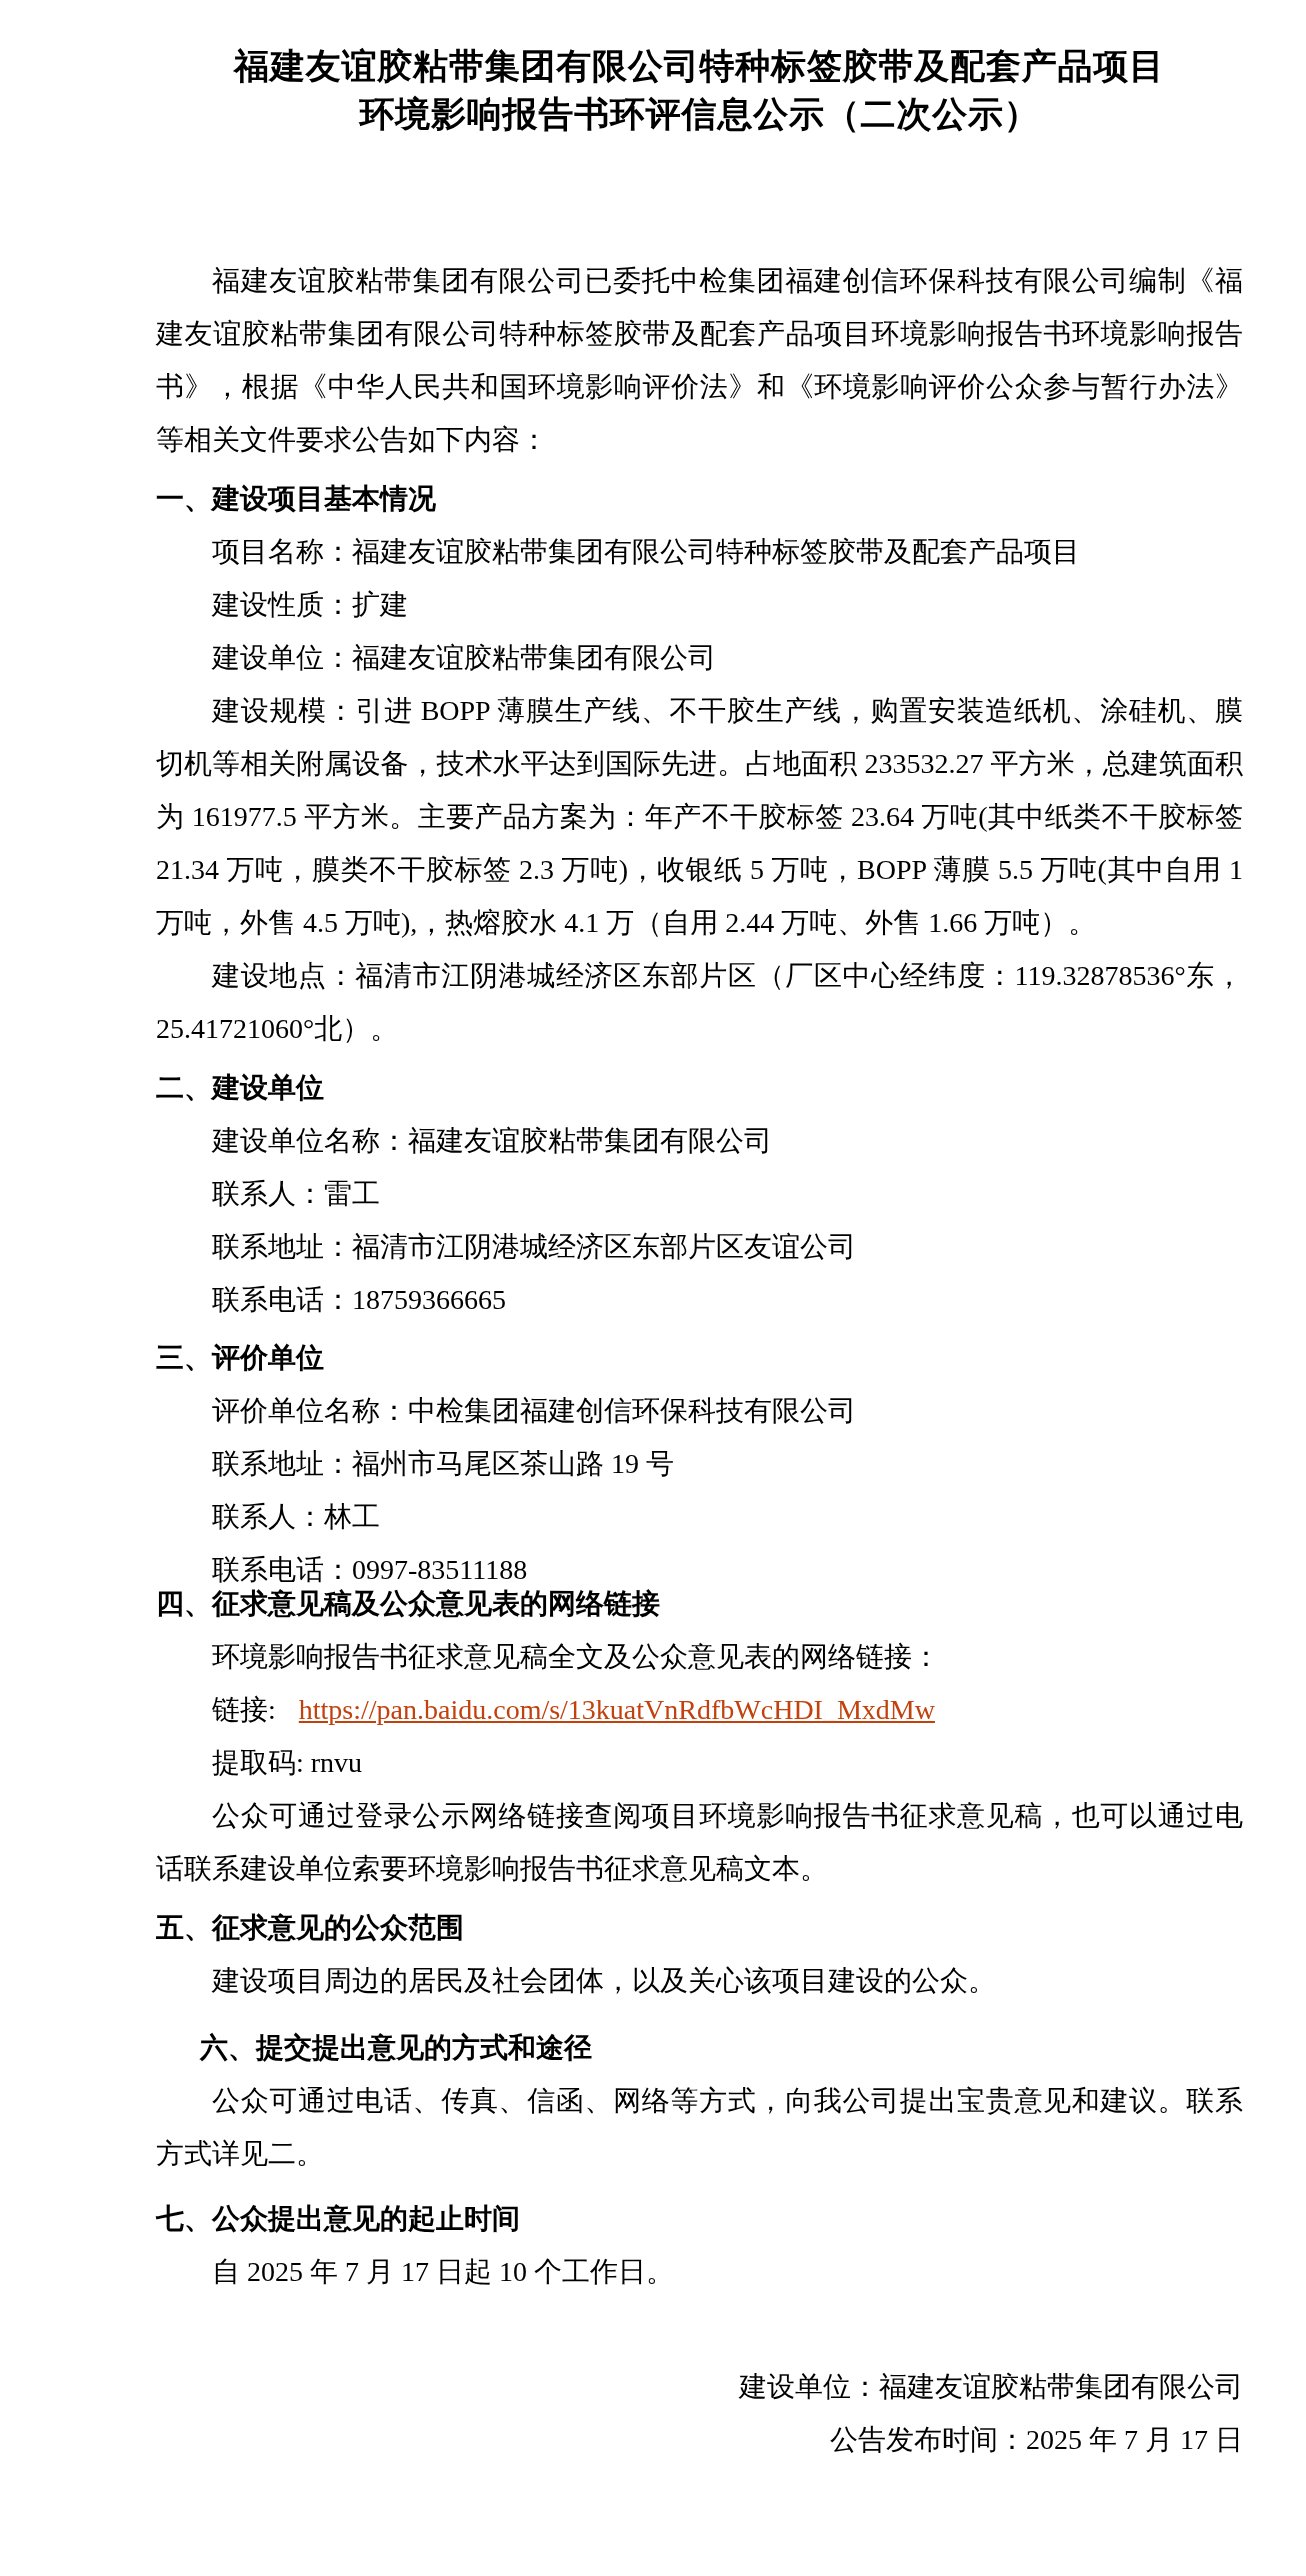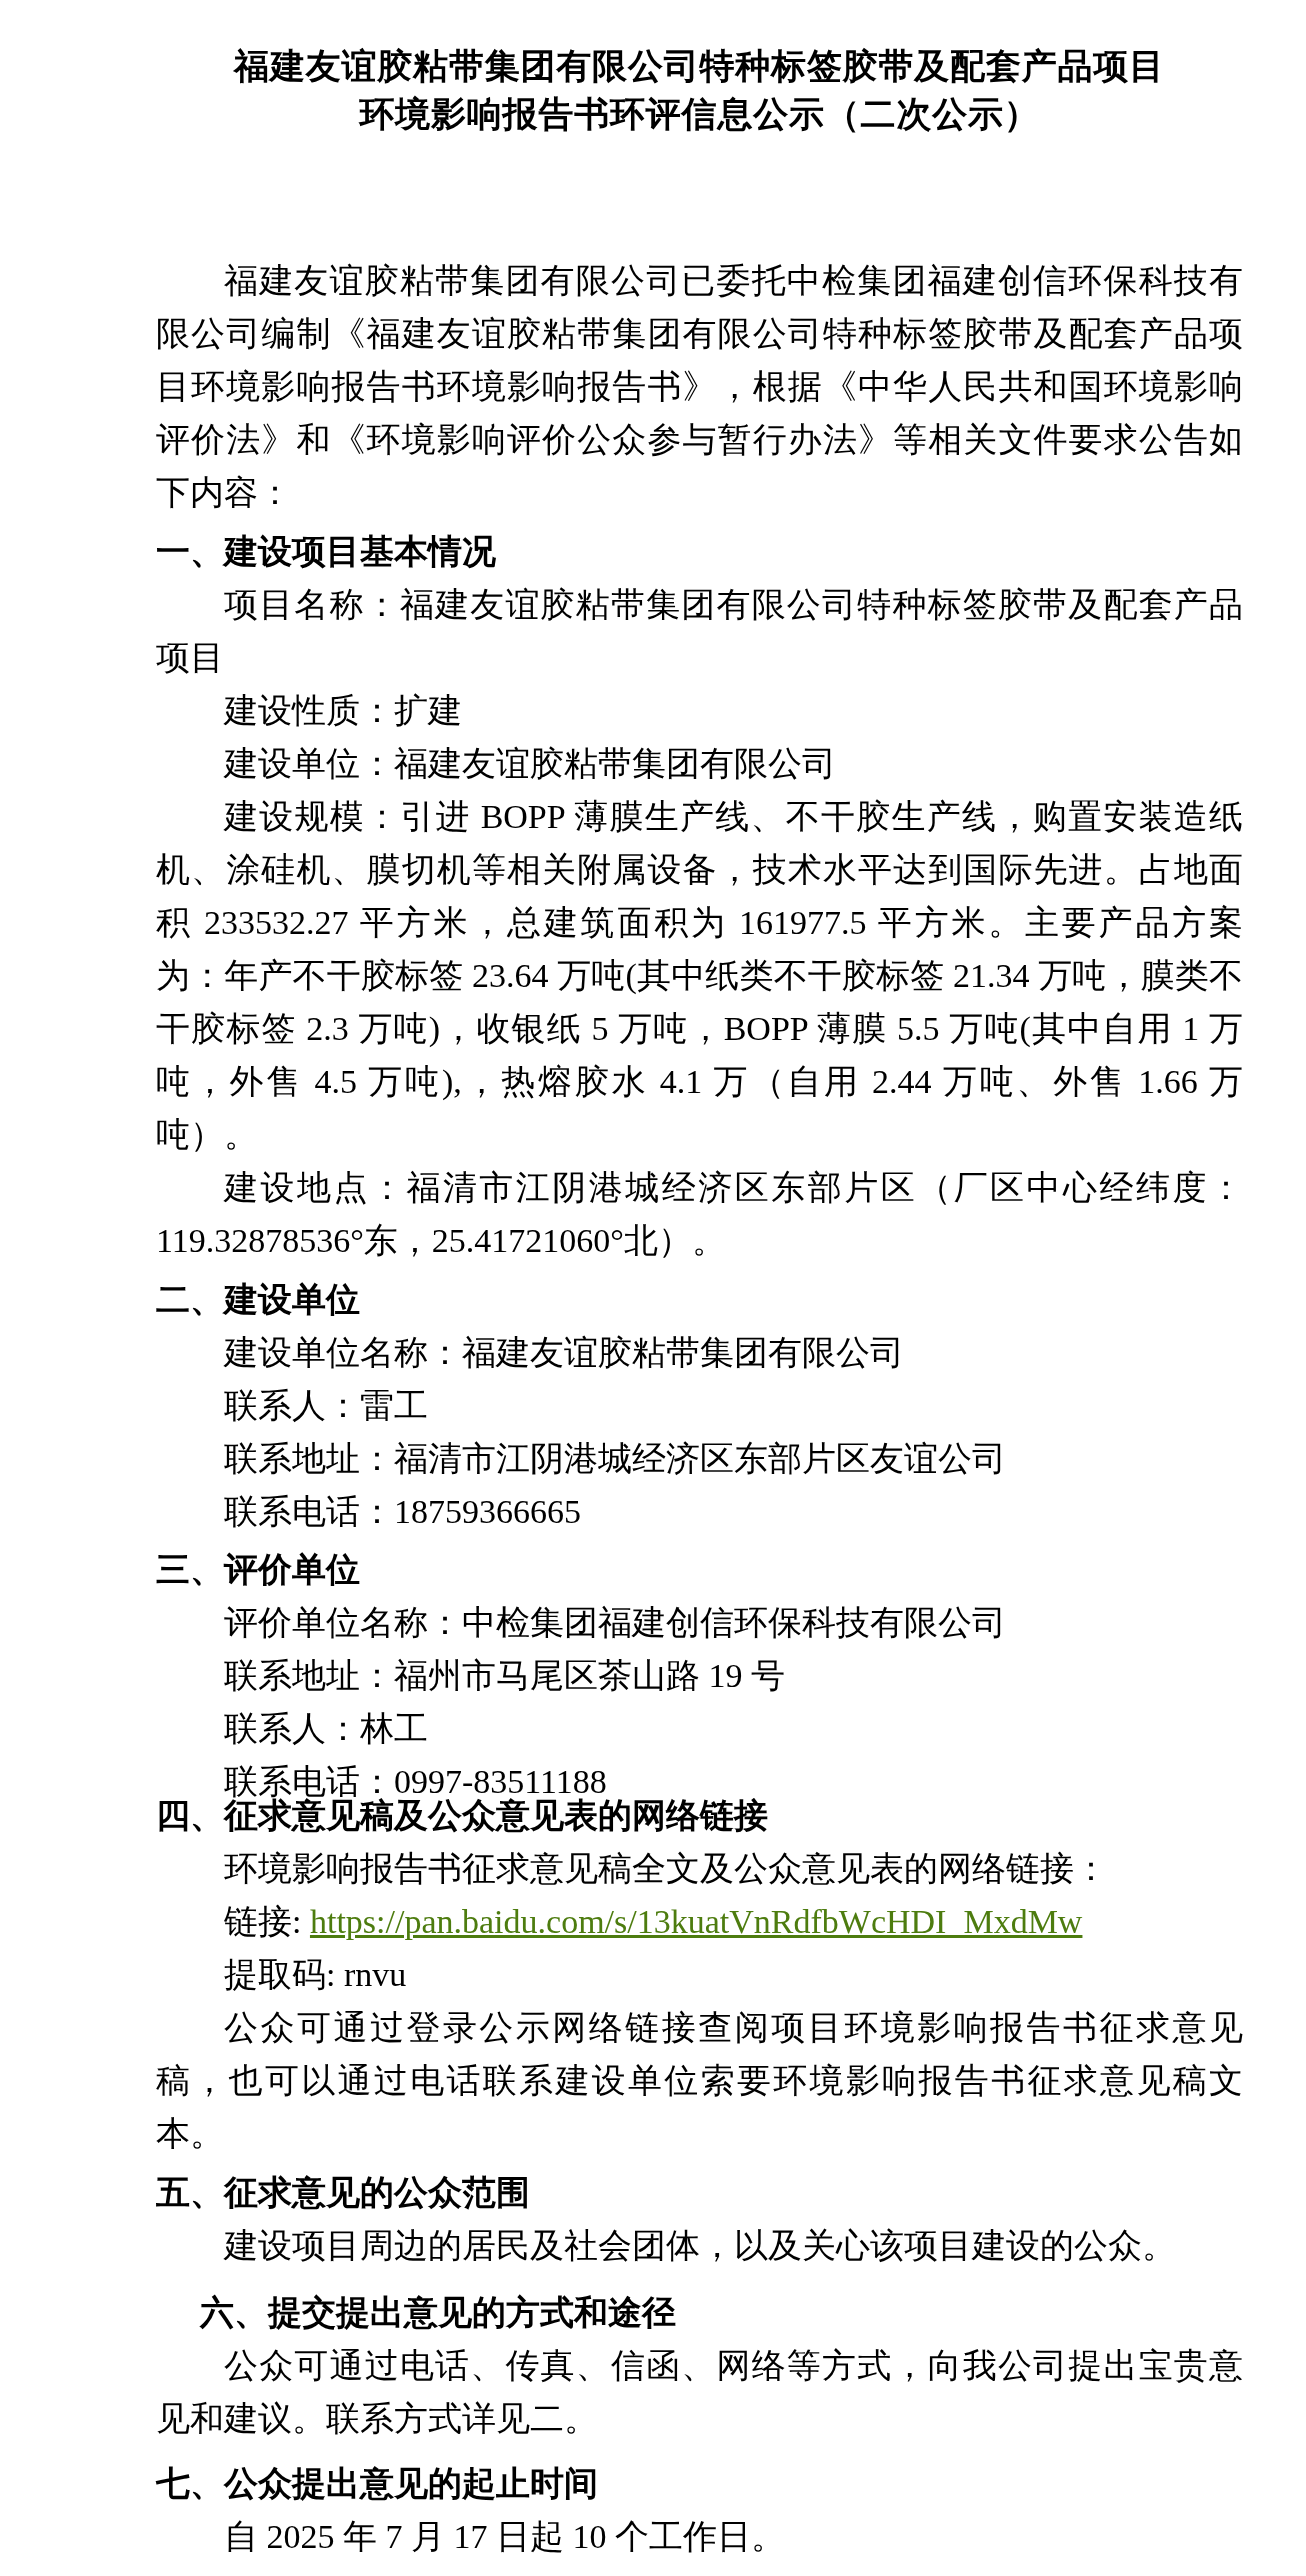--- a/index.html
+++ b/index.html
@@ -19,36 +19,37 @@
     text-align: center;
     font-weight: bold;
     font-size: 35px;
     line-height: 48px;
     letter-spacing: 0.8px;
     margin: 0 0 115px 0;
   }
   .doc-title .t-line { display: block; }
   p, h2 {
     margin: 0;
-    font-size: 34px;
+    font-size: 28px;
     line-height: 53px;
     font-weight: normal;
     text-align: justify;
   }
   .indent { text-indent: 2em; }
   h2.sec-heading {
     font-weight: bold;
     margin-top: 5.8px;
   }
   h2.sec-heading.tight { margin-top: -19px; }
   h2.sec-heading.h6 { margin-top: 14px; margin-left: 44px; }
   h2.sec-heading.h7 { margin-top: 11.5px; }
   a.doc-link {
-    color: #4d7c0f;
+    color: #c2410c;
     word-break: break-all;
+    margin-left: 16px;
   }
   .footer {
     margin-top: 62px;
     text-align: right;
   }
   .footer p { text-align: right; }
 </style>
 </head>
 <body>
 

